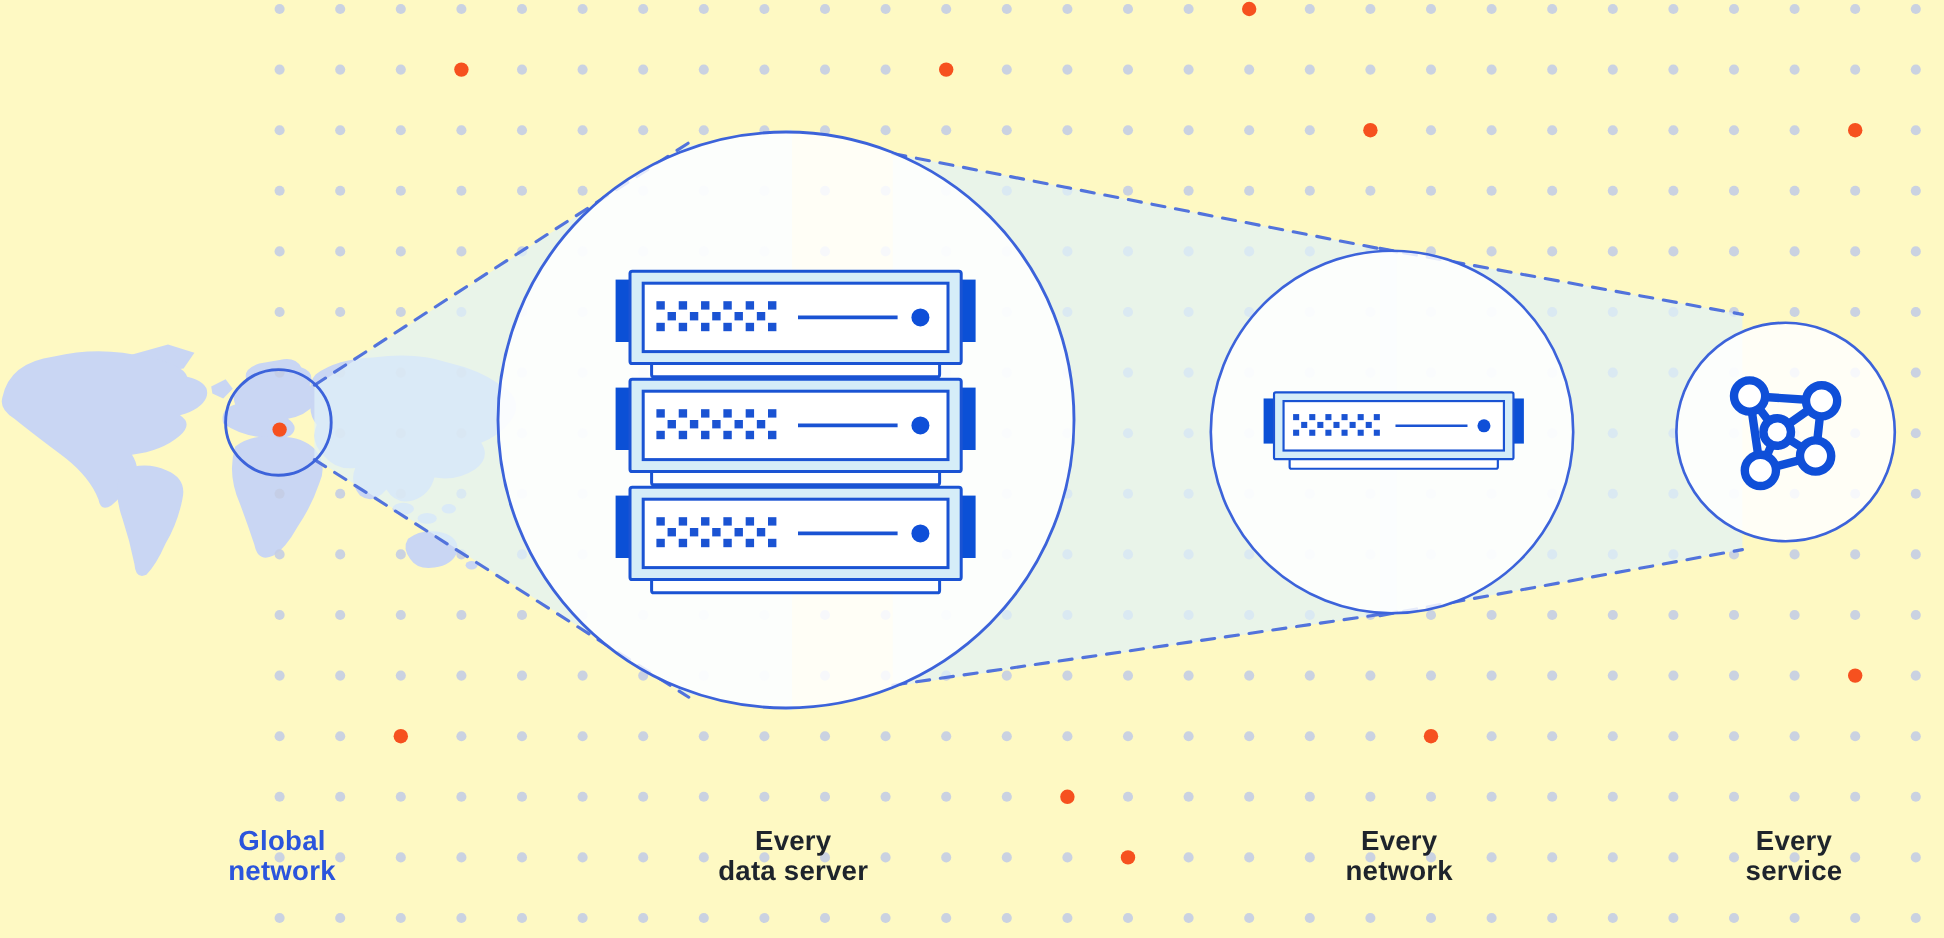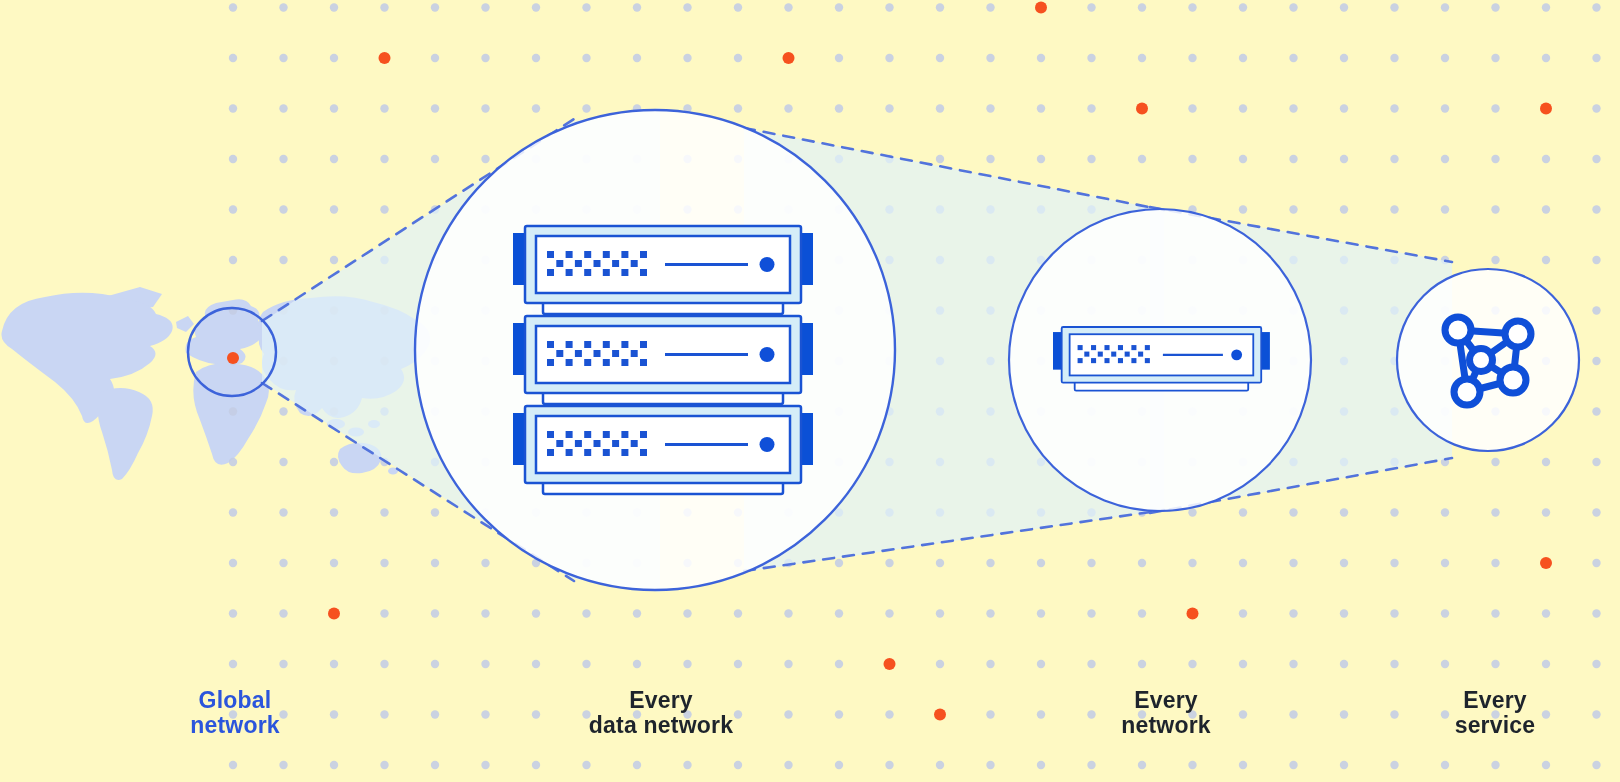--- a/index.html
+++ b/index.html
@@ -610,21 +610,21 @@
     </g>
   </svg>
 
   <div>
     <div class="stage-label blue lbl-global">
       <span>Global</span>
       <span>network</span>
     </div>
     <div class="stage-label lbl-datacenter">
       <span>Every</span>
-      <span>data network</span>
+      <span>data server</span>
     </div>
     <div class="stage-label lbl-server">
       <span>Every</span>
       <span>network</span>
     </div>
     <div class="stage-label lbl-service">
       <span>Every</span>
       <span>service</span>
     </div>
   </div>

